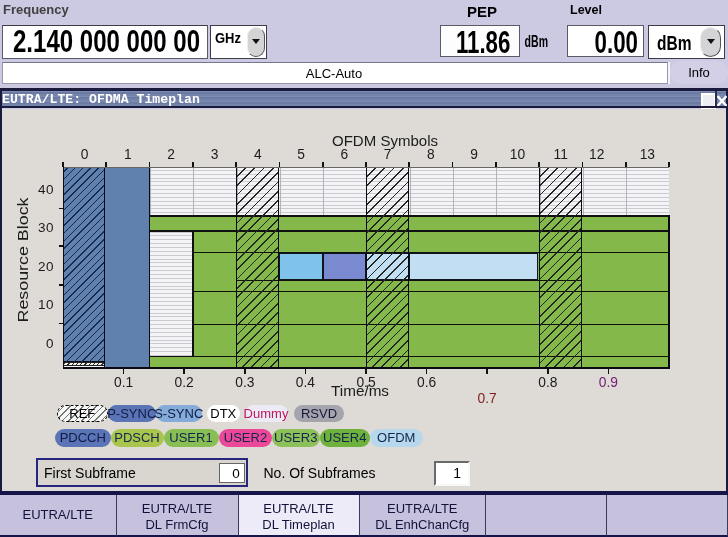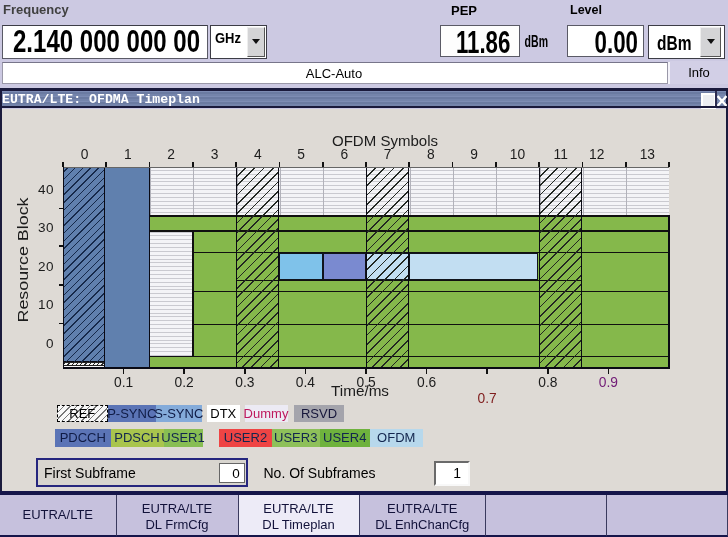--- a/index.html
+++ b/index.html
@@ -1,24 +1,24 @@
 <!DOCTYPE html>
 <html><head><meta charset="utf-8">
 <style>
 html,body{margin:0;padding:0;}
 body{width:728px;height:537px;overflow:hidden;font-family:"Liberation Sans",sans-serif;}
 #scr{position:relative;width:728px;height:537px;background:#ccc9e2;}
 .a{position:absolute;}
-.ctr{display:flex;align-items:center;justify-content:center;}
+.ctr{display:flex;align-items:center;justify-content:center;border-radius:11px;}
 </style></head>
 <body>
 <div id="scr">
 
 <div class="a" style="left:3px;top:1.5px;font-size:13px;font-weight:bold;color:#404040;">Frequency</div>
-<div class="a" style="left:427px;top:3px;font-size:13px;font-weight:bold;color:#000;padding-left:24px;">PEP</div>
+<div class="a" style="left:443px;top:3px;font-size:15px;font-weight:bold;color:#000;padding-left:24px;">PEP</div>
 <div class="a" style="left:570px;top:3px;font-size:12.5px;font-weight:bold;color:#000;">Level</div>
 
 <div class="a" style="left:1.5px;top:25px;width:204px;height:31.5px;background:#fff;border:1px solid #5a5a66;border-top-color:#3c3c46;"></div>
 <svg class="a" style="left:0px;top:25px;" width="206" height="32">
       <text x="200" y="26.8" text-anchor="end" font-size="30.6" font-weight="bold" fill="#000" textLength="187" lengthAdjust="spacingAndGlyphs" xml:space="preserve">2.140 000 000 00</text>
     </svg>
 
 <div class="a" style="left:209.5px;top:25px;width:55px;height:31.5px;background:#fff;border:1px solid #3c3c46;"></div>
 <svg class="a" style="left:213px;top:28px;" width="34" height="18">
       <text x="2" y="14.8" font-size="15.2" font-weight="bold" fill="#000" textLength="26" lengthAdjust="spacingAndGlyphs">GHz</text>
@@ -199,22 +199,22 @@
     <div class="a" style="left:58.5px;top:284.2px;width:4.5px;height:1.6px;background:#111;"></div>
     <div class="a" style="left:58.5px;top:322.7px;width:4.5px;height:1.6px;background:#111;"></div>
     <div class="a ctr" style="left:56.5px;top:405px;width:51.5px;height:17px;background-color:#f8f8f8;background-image:repeating-linear-gradient(-45deg,transparent 0 3.8px,#777 3.8px 4.6px);border:1px dashed #000;box-sizing:border-box;font-size:13px;white-space:nowrap;color:#000;">REF</div>
     <div class="a ctr" style="left:108px;top:405px;width:47.5px;height:17px;background-color:#5b74b6;font-size:13px;white-space:nowrap;color:#101c46;">P-SYNC</div>
     <div class="a ctr" style="left:155.5px;top:405px;width:46.5px;height:17px;background-color:#84abda;font-size:13px;white-space:nowrap;color:#101c46;">S-SYNC</div>
     <div class="a ctr" style="left:206.5px;top:405px;width:33.5px;height:17px;background-color:#ffffff;font-size:13px;white-space:nowrap;color:#000;">DTX</div>
     <div class="a ctr" style="left:244.5px;top:405px;width:43px;height:17px;background-color:#eceaf4;font-size:13px;white-space:nowrap;color:#be185d;">Dummy</div>
     <div class="a ctr" style="left:294px;top:405px;width:50px;height:17px;background-color:#a4a4ac;font-size:13px;white-space:nowrap;color:#16163a;">RSVD</div>
     <div class="a ctr" style="left:55px;top:429px;width:55.5px;height:17.5px;background-color:#5b74b6;font-size:13px;white-space:nowrap;color:#101c46;">PDCCH</div>
     <div class="a ctr" style="left:110.5px;top:429px;width:53px;height:17.5px;background-color:#a9c54d;font-size:13px;white-space:nowrap;color:#13264e;">PDSCH</div>
-    <div class="a ctr" style="left:163.5px;top:429px;width:39px;height:17.5px;background-color:#88be53;font-size:13px;white-space:nowrap;color:#13264e;">USER1</div>
-    <div class="a ctr" style="left:219px;top:429px;width:53px;height:17.5px;background-color:#ef4444;font-size:13px;white-space:nowrap;color:#13264e;">USER2</div>
+    <div class="a ctr" style="left:163.5px;top:429px;width:55px;height:17.5px;background-color:#88be53;font-size:13px;white-space:nowrap;color:#13264e;">USER1</div>
+    <div class="a ctr" style="left:219px;top:429px;width:53px;height:17.5px;background-color:#ec4899;font-size:13px;white-space:nowrap;color:#13264e;">USER2</div>
     <div class="a ctr" style="left:272px;top:429px;width:47.5px;height:17.5px;background-color:#8ec05a;font-size:13px;white-space:nowrap;color:#13264e;">USER3</div>
     <div class="a ctr" style="left:319.5px;top:429px;width:50.5px;height:17.5px;background-color:#6eb23d;font-size:13px;white-space:nowrap;color:#13264e;">USER4</div>
     <div class="a ctr" style="left:370px;top:429px;width:52.5px;height:17.5px;background-color:#b7d8ec;font-size:13px;white-space:nowrap;color:#13264e;">OFDM</div>
     <div class="a" style="left:0px;top:495px;width:116.5px;height:42px;background:#c6c1dd;box-sizing:border-box;border-right:1.5px solid #3a3a5e;border-bottom:2px solid #15154a;text-align:center;font-size:13px;color:#12123a;">
       <div style="line-height:40px;">EUTRA/LTE</div>
     </div>
     <div class="a" style="left:116.5px;top:495px;width:122px;height:42px;background:#c6c1dd;box-sizing:border-box;border-right:1.5px solid #3a3a5e;border-bottom:2px solid #15154a;text-align:center;font-size:13px;color:#12123a;">
       <div style="padding-top:6.3px;line-height:15.6px;">EUTRA/LTE<br>DL FrmCfg</div>
     </div>
     <div class="a" style="left:238.5px;top:495px;width:121px;height:42px;background:#edebf7;box-sizing:border-box;border-right:1.5px solid #3a3a5e;border-bottom:2px solid #15154a;text-align:center;font-size:13px;color:#12123a;">

